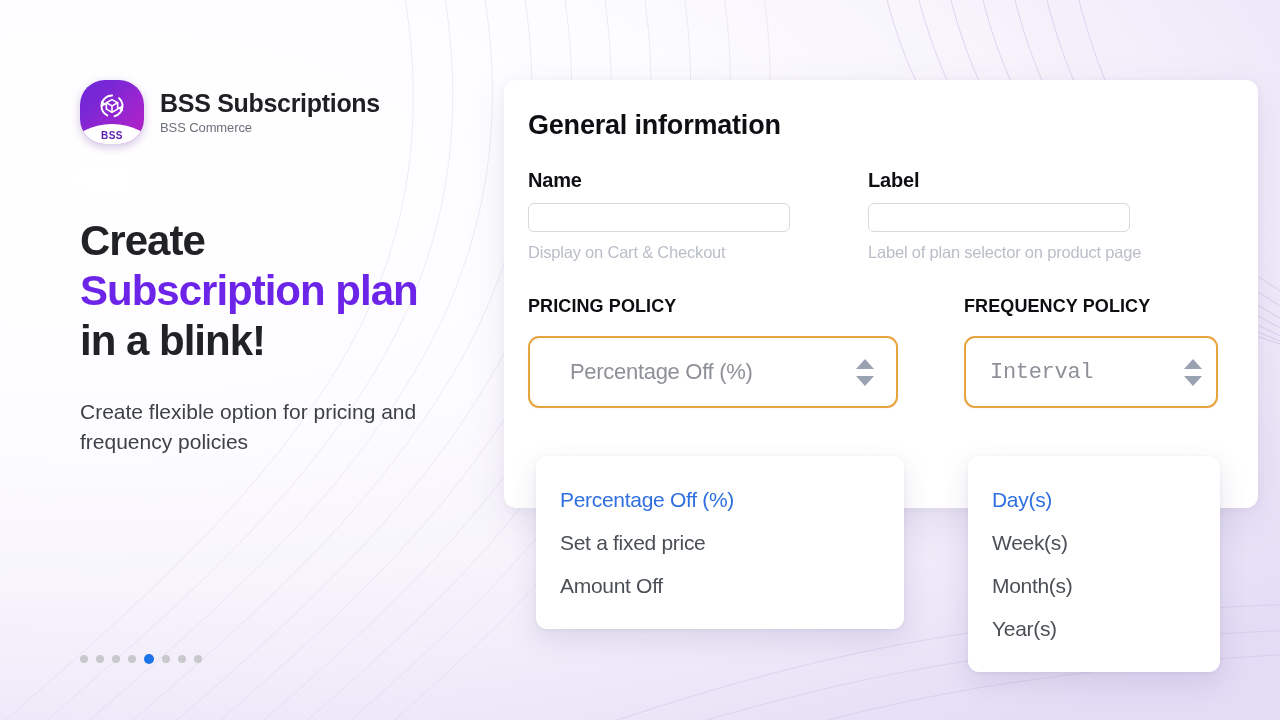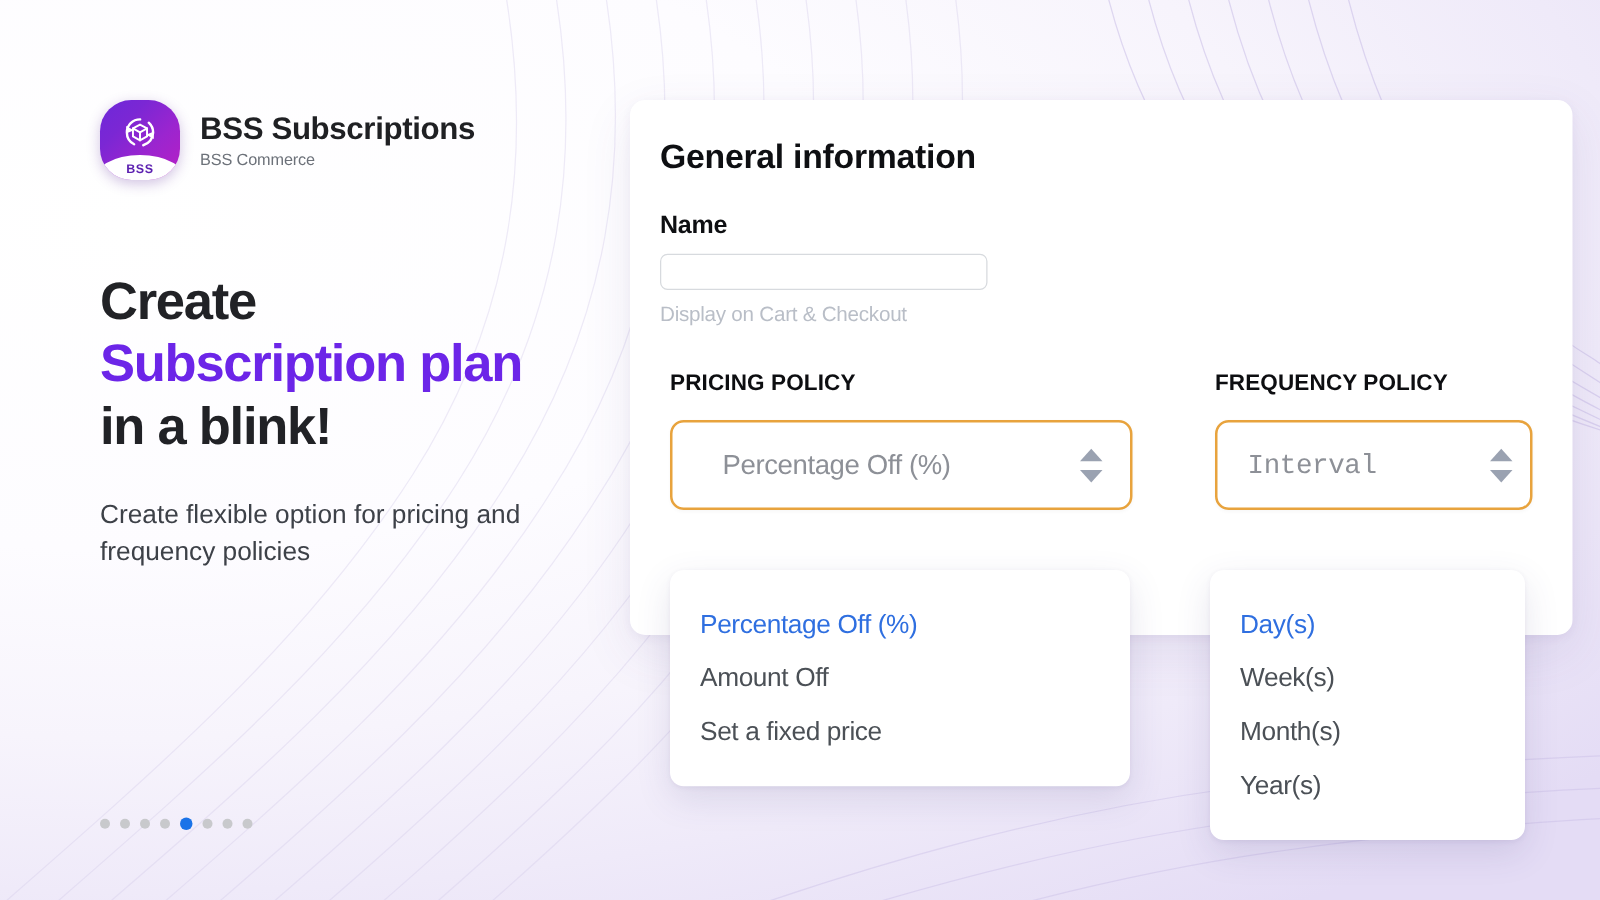--- a/index.html
+++ b/index.html
@@ -65,21 +65,21 @@
   .field { width: 262px; }
   .field-label { font-size: 20px; font-weight: bold; color: #0e0f12; letter-spacing: -.2px; }
   .text-input {
     margin-top: 11px; width: 262px; height: 29px;
     border: 1px solid #d7dade; border-radius: 6px; background: #fff;
     font-size: 14px; color: #222; padding: 0 8px; outline: none;
     font-family: "Liberation Sans", sans-serif;
   }
   .field-help { margin-top: 11px; font-size: 16.5px; color: #b9bec7; white-space: nowrap; letter-spacing: -.2px; }
 
-  .policy-row { display: flex; gap: 66px; margin-top: 34px; justify-content: center; }
+  .policy-row { display: flex; gap: 66px; margin-top: 34px; }
   .policy-col-a { width: 370px; }
   .policy-col-b { width: 254px; }
   .policy-title { font-size: 18px; font-weight: bold; color: #0d0e11; letter-spacing: .1px; }
 
   .select-box {
     margin-top: 19px; height: 72px; border: 2px solid #e8a33d; border-radius: 11px;
     background: #fff; display: flex; align-items: center; justify-content: space-between;
     padding: 0 22px 0 40px; box-shadow: 0 1px 3px rgba(0,0,0,.03);
   }
   .policy-col-b .select-box { padding-left: 24px; padding-right: 14px; font-family: Liberation Mono, monospace; }
@@ -183,20 +183,25 @@
     <div class="card-title">General information</div>
 
     <div class="field-row">
 
       <div class="field">
         <div class="field-label">Name</div>
         <input class="text-input" type="text" placeholder="" style="">
         <div class="field-help">Display on Cart &amp; Checkout</div>
       </div>
 
+      <div class="field">
+        <div class="field-label">Label</div>
+        <input class="text-input" type="text" placeholder="" style="">
+        <div class="field-help">Label of plan selector on product page</div>
+      </div>
 
     </div>
 
     <div class="policy-row">
 
       <div class="policy-col-a">
         <div class="policy-title">PRICING POLICY</div>
         <div class="select-box" style="border-color: rgb(232, 163, 61);">
           <span class="select-value">Percentage Off (%)</span>
           <span class="stepper">
@@ -215,22 +220,22 @@
             <span class="tri tri-down"></span>
           </span>
         </div>
       </div>
 
     </div>
   </div>
 
   <div class="dropdown" id="dropdown-pricing">
       <div class="dd-item selected">Percentage Off (%)</div>
+      <div class="dd-item">Set a fixed price</div>
       <div class="dd-item">Amount Off</div>
-      <div class="dd-item">Set a fixed price</div>
     </div>
   <div class="dropdown" id="dropdown-frequency">
       <div class="dd-item selected">Day(s)</div>
       <div class="dd-item">Week(s)</div>
       <div class="dd-item">Month(s)</div>
       <div class="dd-item">Year(s)</div>
     </div>
 
 </div>
 

